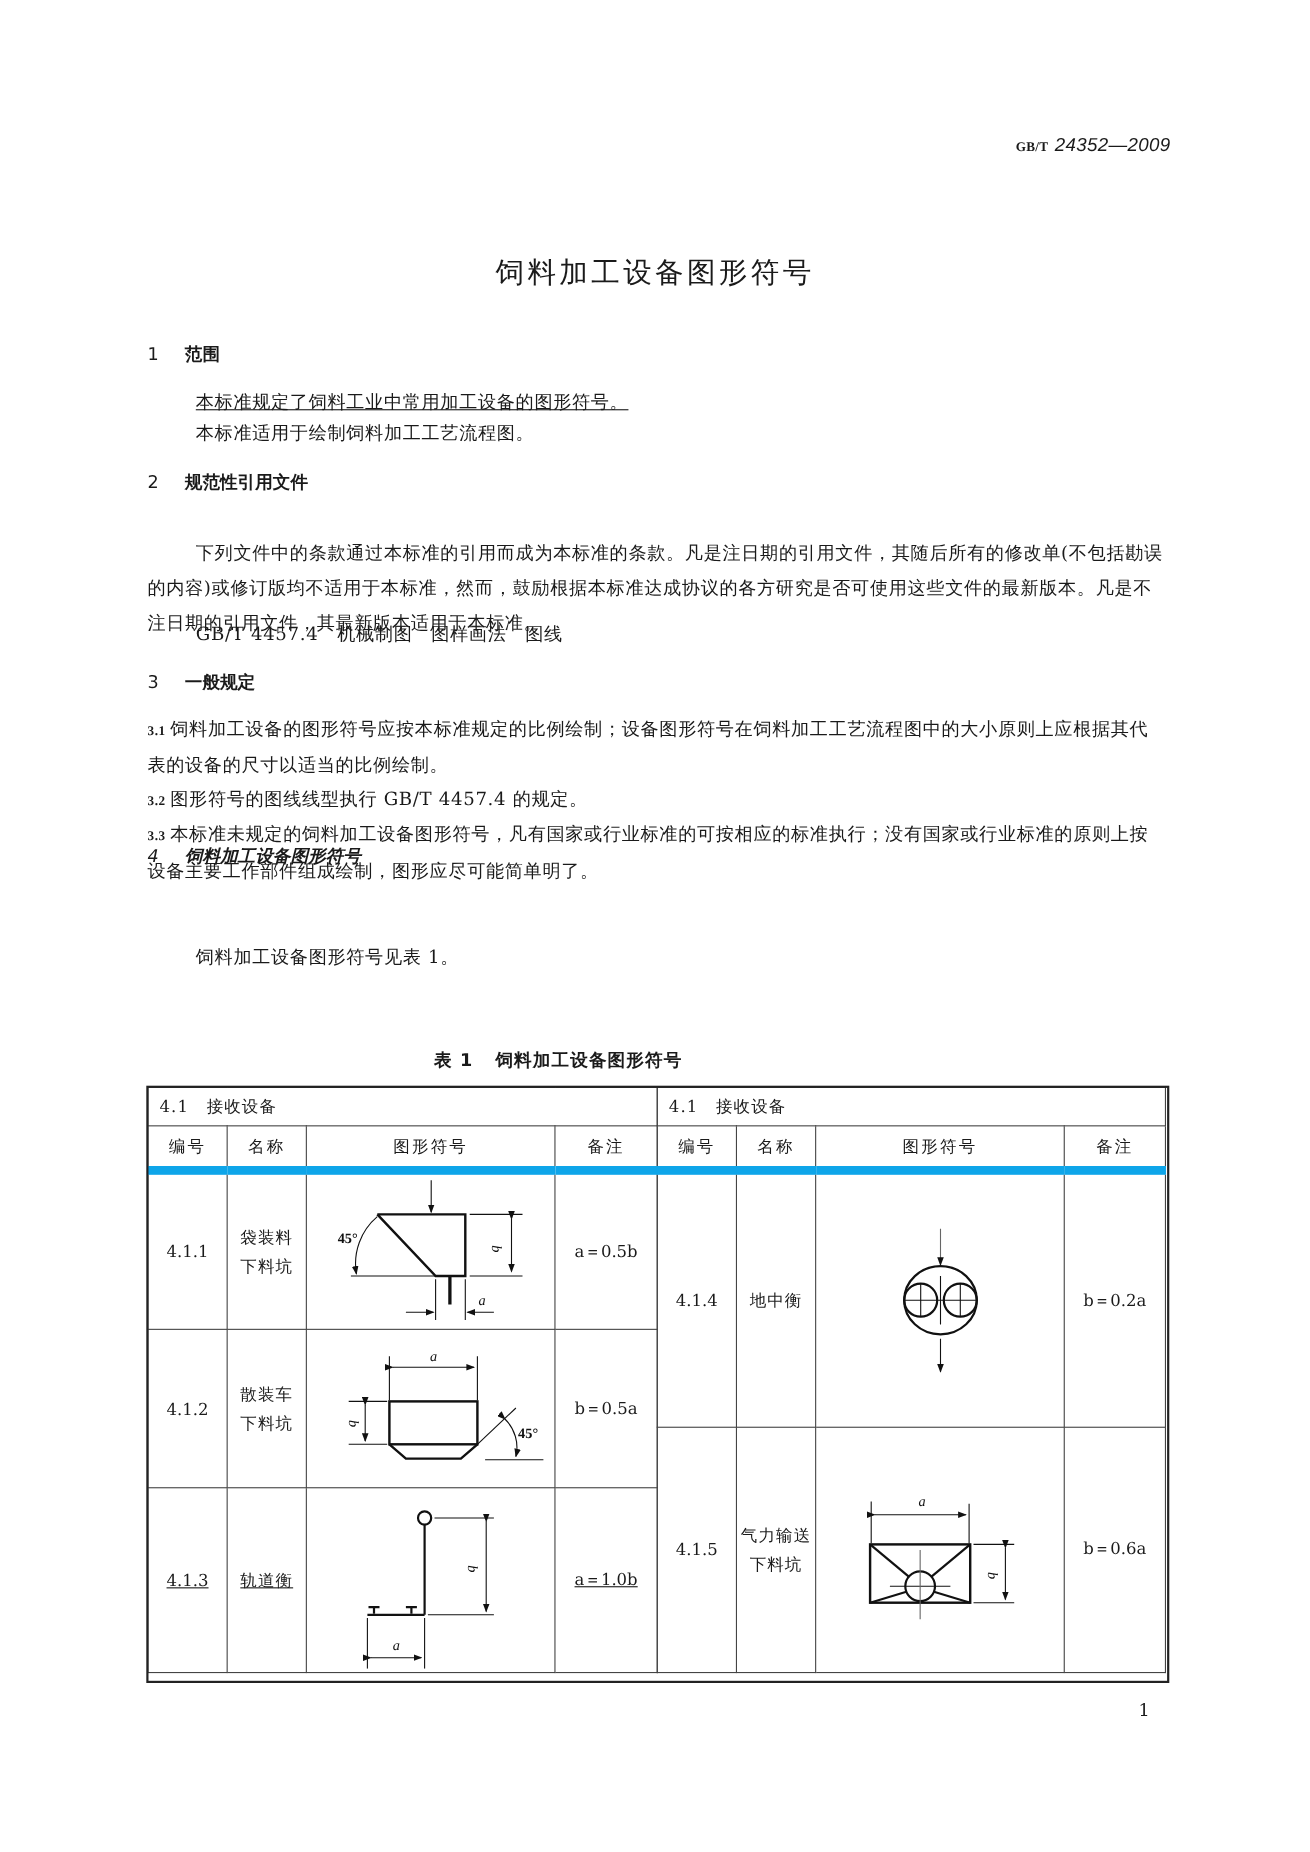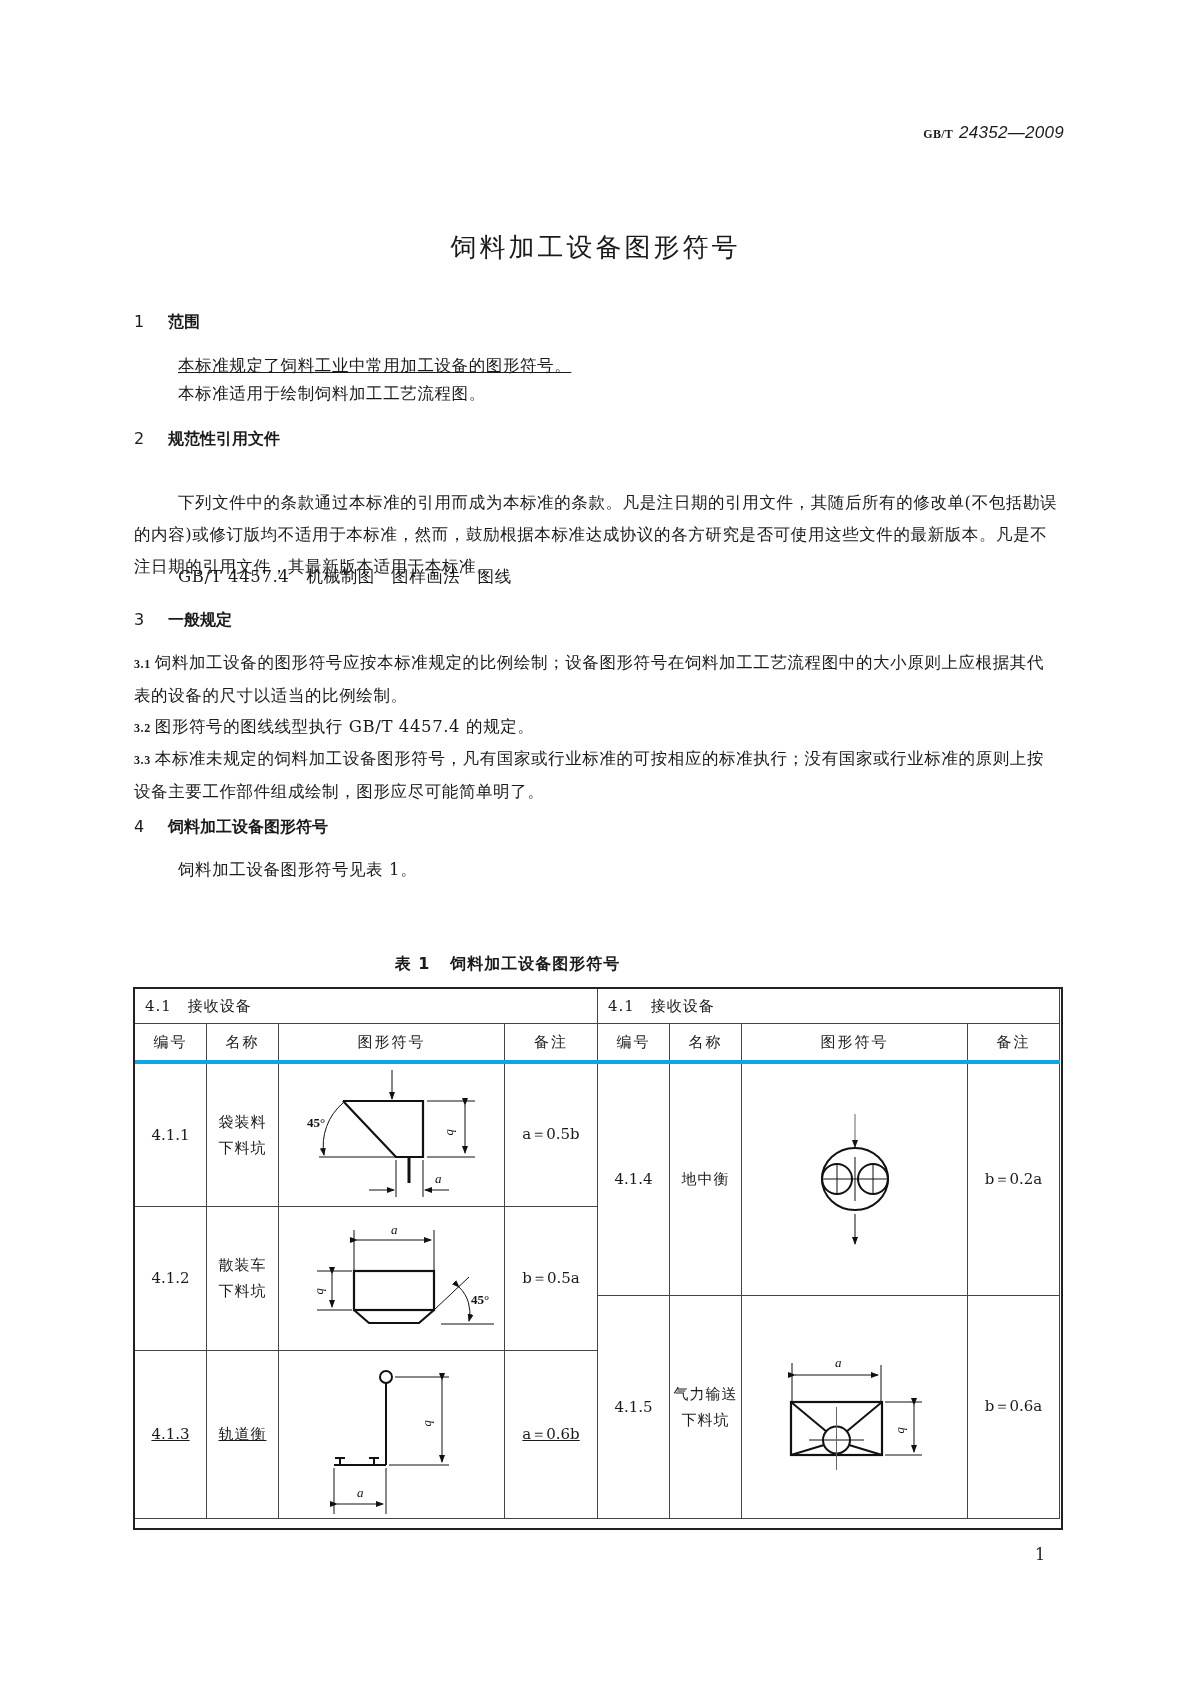--- a/index.html
+++ b/index.html
@@ -14,21 +14,21 @@
   .h .n { display: inline-block; width: 34px; font-weight: normal; }
   .p { position: absolute; left: 134px; width: 925px; font-size: 16.5px; line-height: 32px; letter-spacing: 0.6px; }
   .p.ind { text-indent: 44px; }
   .p .cn { font-family: Liberation Serif, serif; font-weight: bold; font-size: 12px; margin-right: 4px; }
   .tcap { position: absolute; top: 954px; left: 0; width: 1015px; text-align: center;
           font-family: "DejaVu Sans", sans-serif; font-weight: bold; font-size: 16px; letter-spacing: 1px; }
   .tcap .sp { display: inline-block; width: 20px; }
   .tbl { position: absolute; border-collapse: collapse; font-size: 15px; table-layout: fixed; }
   .tbl td { border: 1px solid #444; text-align: center; vertical-align: middle; padding: 0; }
   .tbl .sec td { text-align: left; padding-left: 10px; height: 34px; font-size: 15px; letter-spacing: 1px; }
-  .tbl .hdr td { height: 36px; border-bottom: 4px solid #0ea5e9; letter-spacing: 2px; }
+  .tbl .hdr td { height: 36px; border-bottom: 8px solid #0ea5e9; letter-spacing: 2px; }
   .tbl .name { line-height: 26px; letter-spacing: 1px; }
   .tbl .note { font-style: normal; }
   .outer { position: absolute; border: 2px solid #222; }
   .pageno { position: absolute; top: 1545px; left: 1035px; font-size: 16px; }
   svg { display: block; margin: 0 auto; }
 </style>
 </head>
 <body>
 
 <div class="std-no">
@@ -56,21 +56,21 @@
 <div class="p" style="top:647px;">
   <span class="cn">3.1</span><span>饲料加工设备的图形符号应按本标准规定的比例绘制；设备图形符号在饲料加工工艺流程图中的大小原则上应根据其代表的设备的尺寸以适当的比例绘制。</span>
 </div>
 <div class="p" style="top:711px;">
   <span class="cn">3.2</span><span>图形符号的图线线型执行 GB/T 4457.4 的规定。</span>
 </div>
 <div class="p" style="top:743px;">
   <span class="cn">3.3</span><span>本标准未规定的饲料加工设备图形符号，凡有国家或行业标准的可按相应的标准执行；没有国家或行业标准的原则上按设备主要工作部件组成绘制，图形应尽可能简单明了。</span>
 </div>
 
-<div class="h" style="top:817px;">
+<div class="h" style="top:769px;font-style:italic;">
   <span class="n">4</span><span>饲料加工设备图形符号</span>
 </div>
 <div class="p ind" style="top:854px;">饲料加工设备图形符号见表 1。</div>
 
 <div class="tcap">
   <span>表 1</span><span class="sp"></span><span>饲料加工设备图形符号</span>
 </div>
 
 <table class="tbl" style="left:134px; top:988px; width:463px;">
   <colgroup>
@@ -174,21 +174,21 @@
         <line x1="116" y1="23" x2="170" y2="23" stroke="#111" stroke-width="1"></line>
         <line x1="110" y1="111" x2="170" y2="111" stroke="#111" stroke-width="1"></line>
         <line x1="163" y1="26" x2="163" y2="108" stroke="#111" stroke-width="1" marker-start="url(#ar3)" marker-end="url(#ar3)"></line>
         <text x="150" y="70" font-family="Liberation Serif, serif" font-style="italic" font-size="13" fill="#111" transform="rotate(90 150 66)">b</text>
         <line x1="55" y1="114" x2="55" y2="160" stroke="#111" stroke-width="1"></line>
         <line x1="107" y1="114" x2="107" y2="160" stroke="#111" stroke-width="1"></line>
         <line x1="58" y1="150" x2="104" y2="150" stroke="#111" stroke-width="1" marker-start="url(#ar3)" marker-end="url(#ar3)"></line>
         <text x="78" y="143" font-family="Liberation Serif, serif" font-style="italic" font-size="13" fill="#111">a</text>
       </svg>
     </td>
-    <td class="note">a＝0.6b</td>
+    <td class="note">a＝1.0b</td>
   </tr>
 </tbody>
   </table>
 
 <table class="tbl" style="left:597px; top:988px; width:462px;">
   <colgroup>
       <col style="width:72px">
       <col style="width:72px">
       <col style="width:226px">
       <col style="width:92px">

